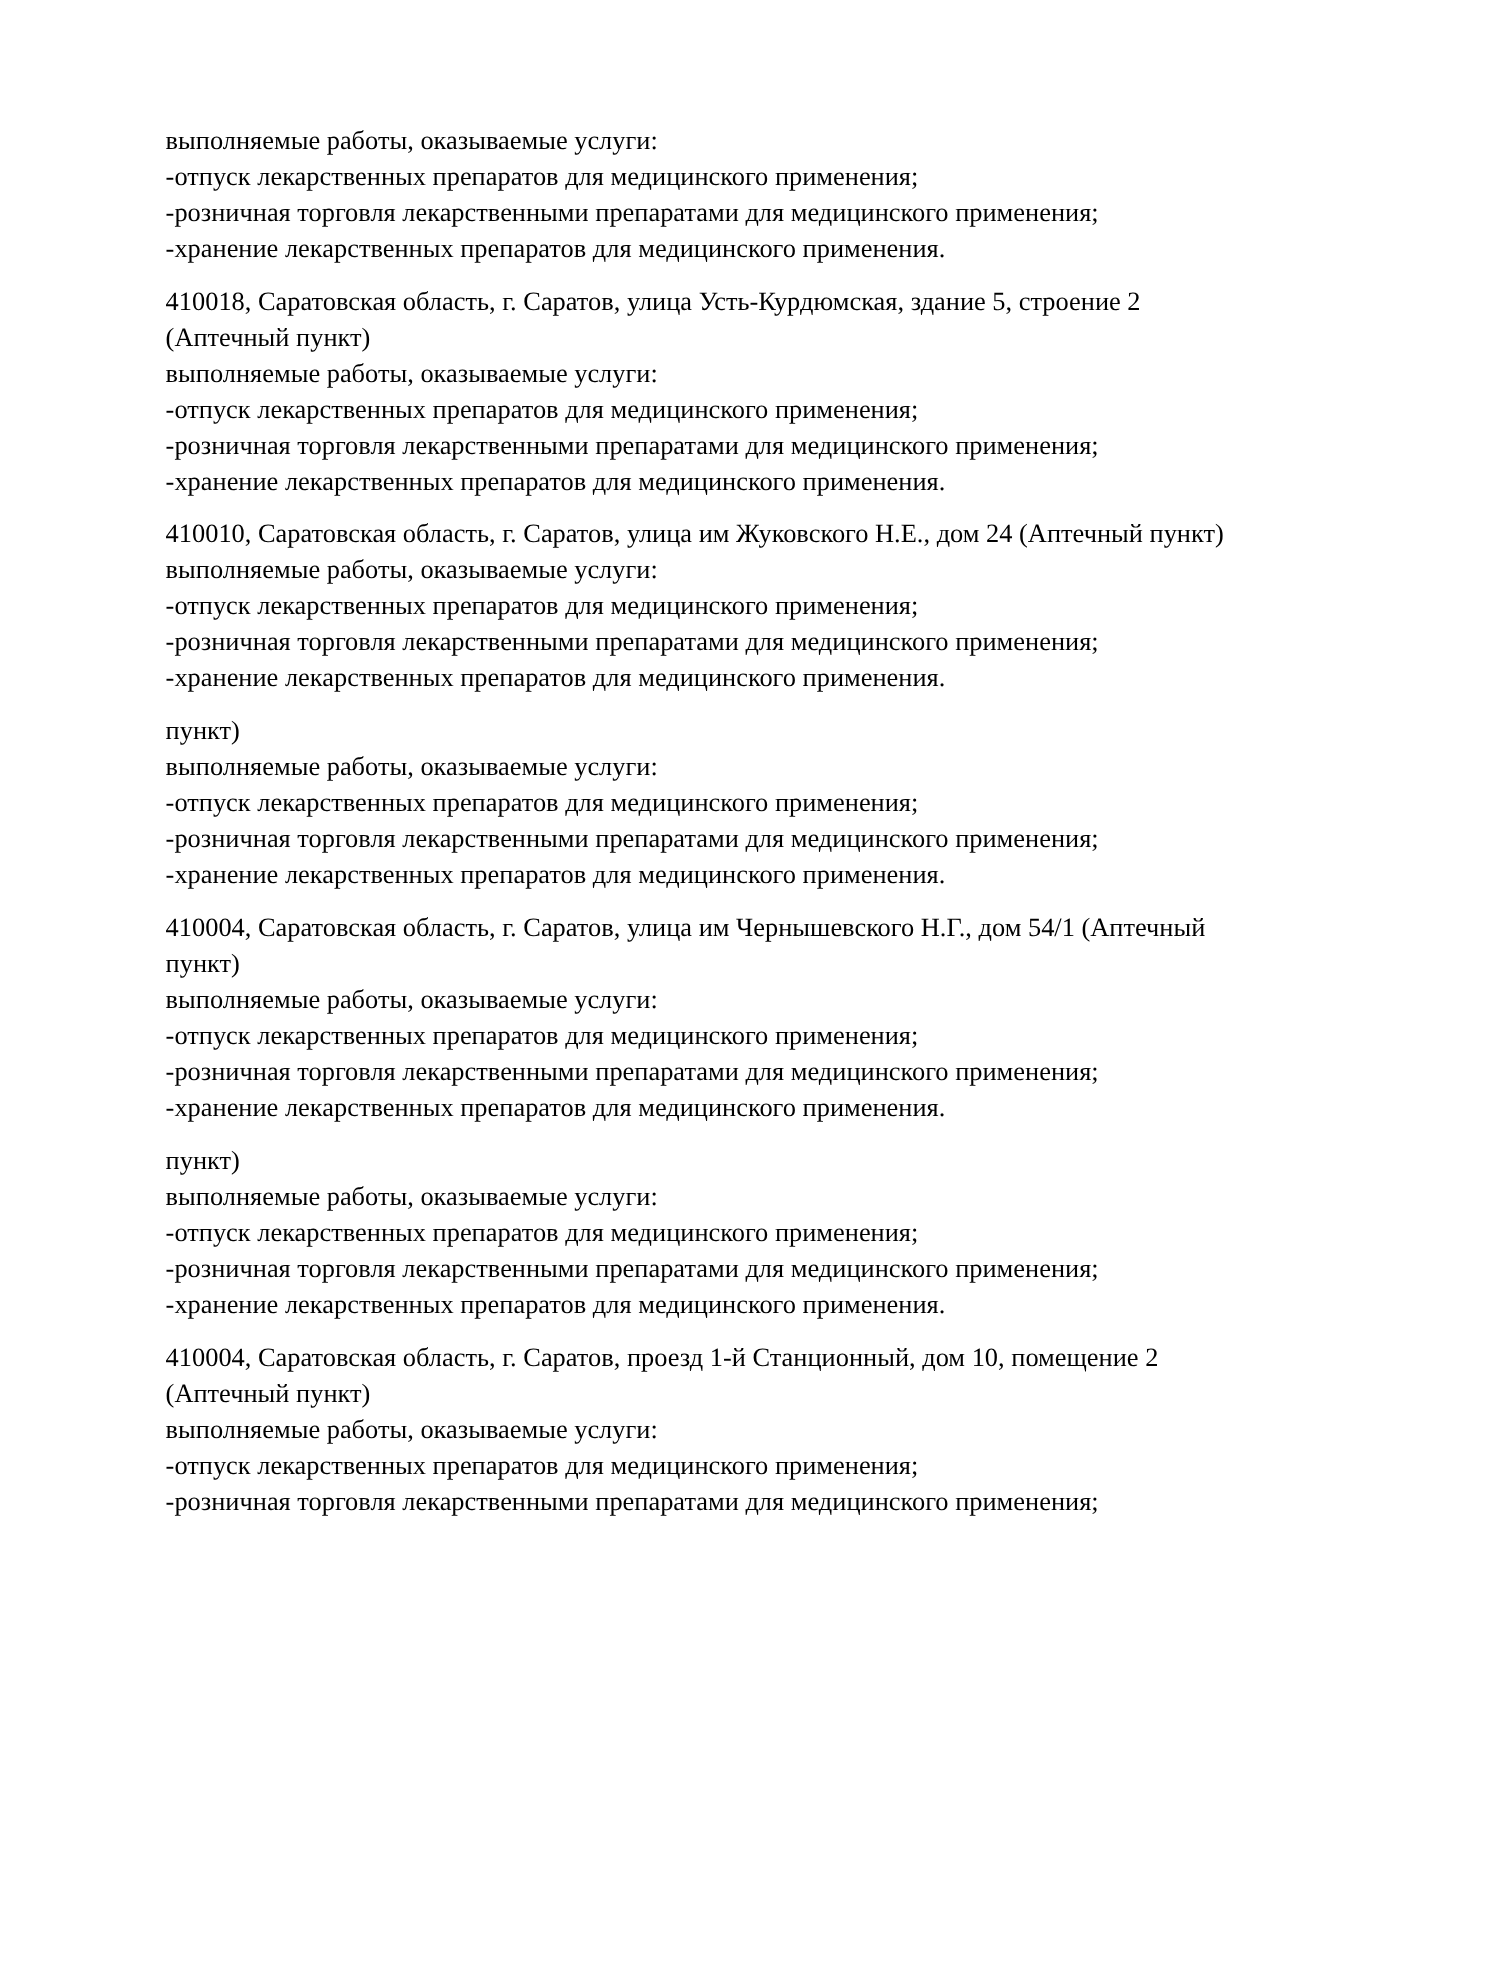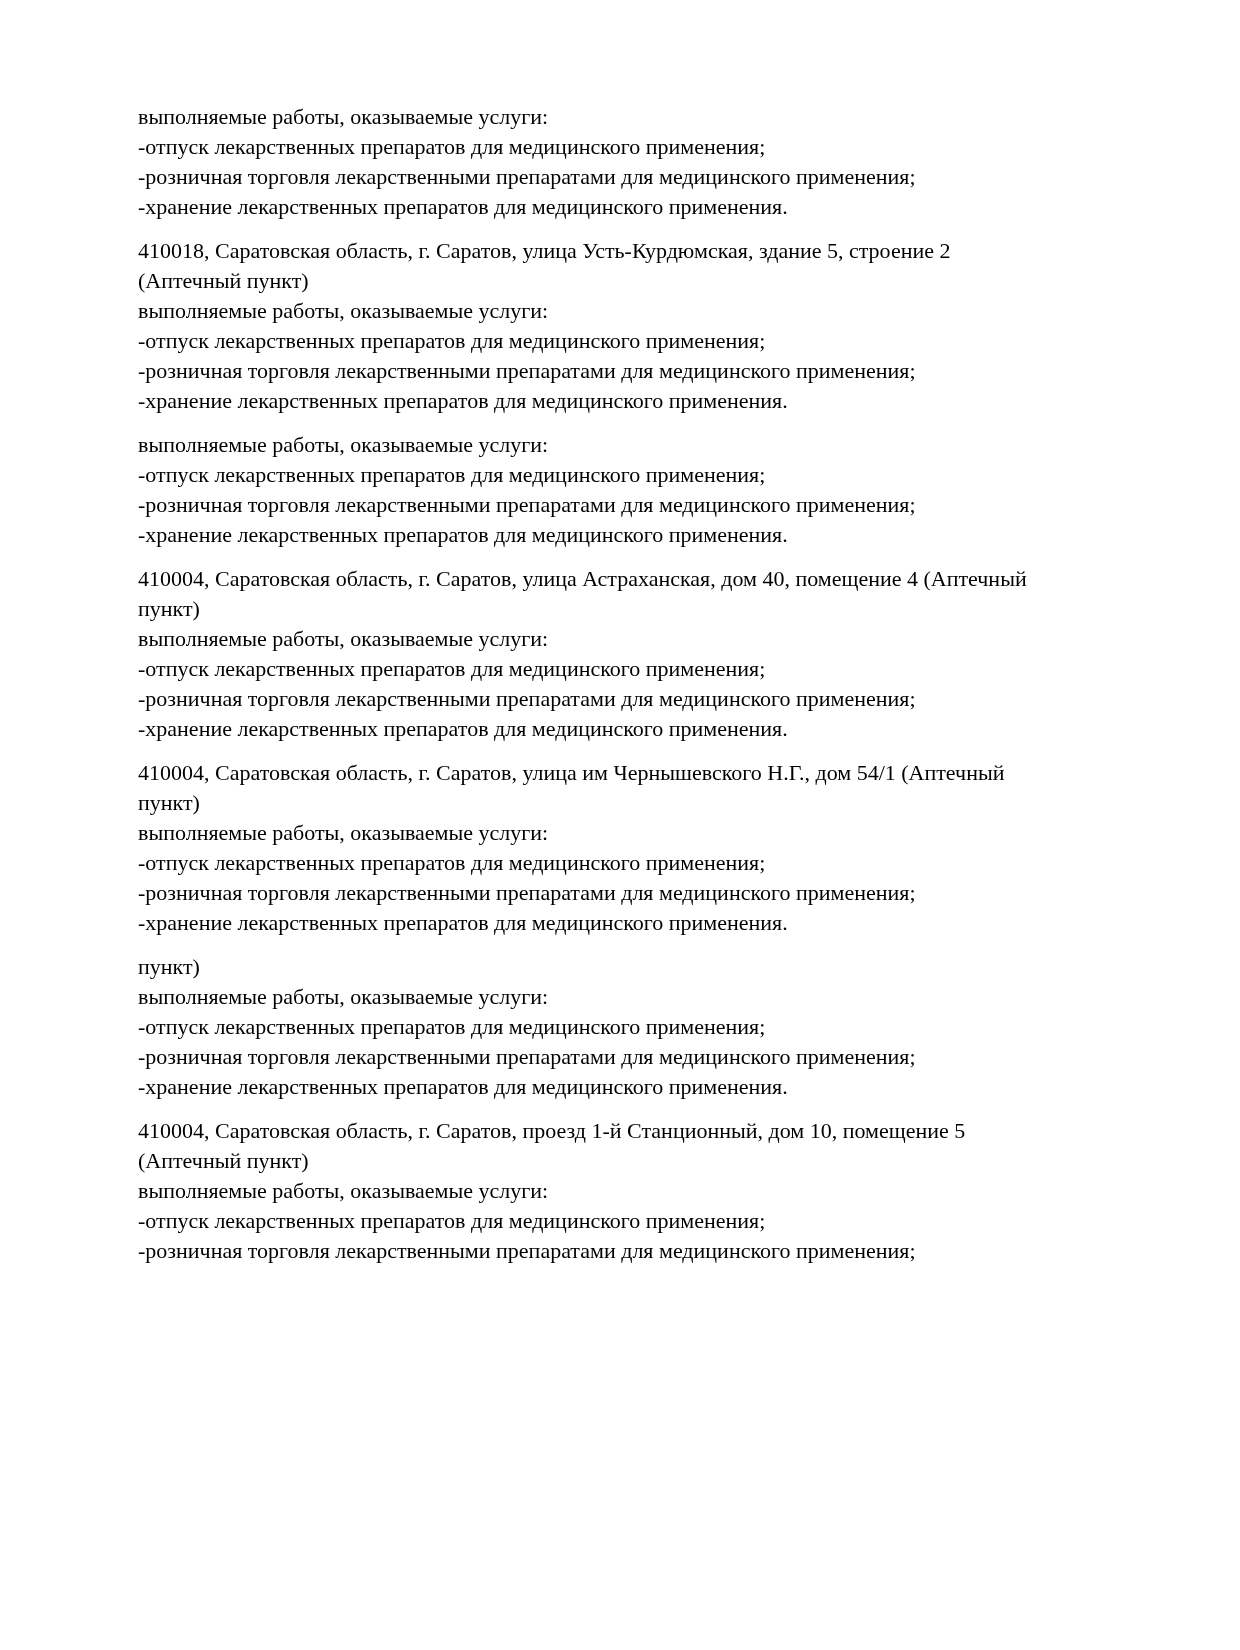--- a/index.html
+++ b/index.html
@@ -44,27 +44,27 @@
       </section>
       <section class="entry">
         <div class="line">410018, Саратовская область, г. Саратов, улица Усть-Курдюмская, здание 5, строение 2</div>
         <div class="line">(Аптечный пункт)</div>
         <div class="line">выполняемые работы, оказываемые услуги:</div>
         <div class="line">-отпуск лекарственных препаратов для медицинского применения;</div>
         <div class="line">-розничная торговля лекарственными препаратами для медицинского применения;</div>
         <div class="line">-хранение лекарственных препаратов для медицинского применения.</div>
       </section>
       <section class="entry">
+        <div class="line">410010, Саратовская область, г. Саратов, улица им Жуковского Н.Е., дом 24 (Аптечный пункт)</div>
         <div class="line">выполняемые работы, оказываемые услуги:</div>
         <div class="line">-отпуск лекарственных препаратов для медицинского применения;</div>
         <div class="line">-розничная торговля лекарственными препаратами для медицинского применения;</div>
         <div class="line">-хранение лекарственных препаратов для медицинского применения.</div>
       </section>
       <section class="entry">
-        <div class="line">410004, Саратовская область, г. Саратов, улица Астраханская, дом 40, помещение 4 (Аптечный</div>
         <div class="line">пункт)</div>
         <div class="line">выполняемые работы, оказываемые услуги:</div>
         <div class="line">-отпуск лекарственных препаратов для медицинского применения;</div>
         <div class="line">-розничная торговля лекарственными препаратами для медицинского применения;</div>
         <div class="line">-хранение лекарственных препаратов для медицинского применения.</div>
       </section>
       <section class="entry">
         <div class="line">410004, Саратовская область, г. Саратов, улица им Чернышевского Н.Г., дом 54/1 (Аптечный</div>
         <div class="line">пункт)</div>
         <div class="line">выполняемые работы, оказываемые услуги:</div>
@@ -73,20 +73,20 @@
         <div class="line">-хранение лекарственных препаратов для медицинского применения.</div>
       </section>
       <section class="entry">
         <div class="line">пункт)</div>
         <div class="line">выполняемые работы, оказываемые услуги:</div>
         <div class="line">-отпуск лекарственных препаратов для медицинского применения;</div>
         <div class="line">-розничная торговля лекарственными препаратами для медицинского применения;</div>
         <div class="line">-хранение лекарственных препаратов для медицинского применения.</div>
       </section>
       <section class="entry">
-        <div class="line">410004, Саратовская область, г. Саратов, проезд 1-й Станционный, дом 10, помещение 5</div>
+        <div class="line">410004, Саратовская область, г. Саратов, проезд 1-й Станционный, дом 10, помещение 2</div>
         <div class="line">(Аптечный пункт)</div>
         <div class="line">выполняемые работы, оказываемые услуги:</div>
         <div class="line">-отпуск лекарственных препаратов для медицинского применения;</div>
         <div class="line">-розничная торговля лекарственными препаратами для медицинского применения;</div>
       </section>
     </div>
 </main>
 
 </body></html>

